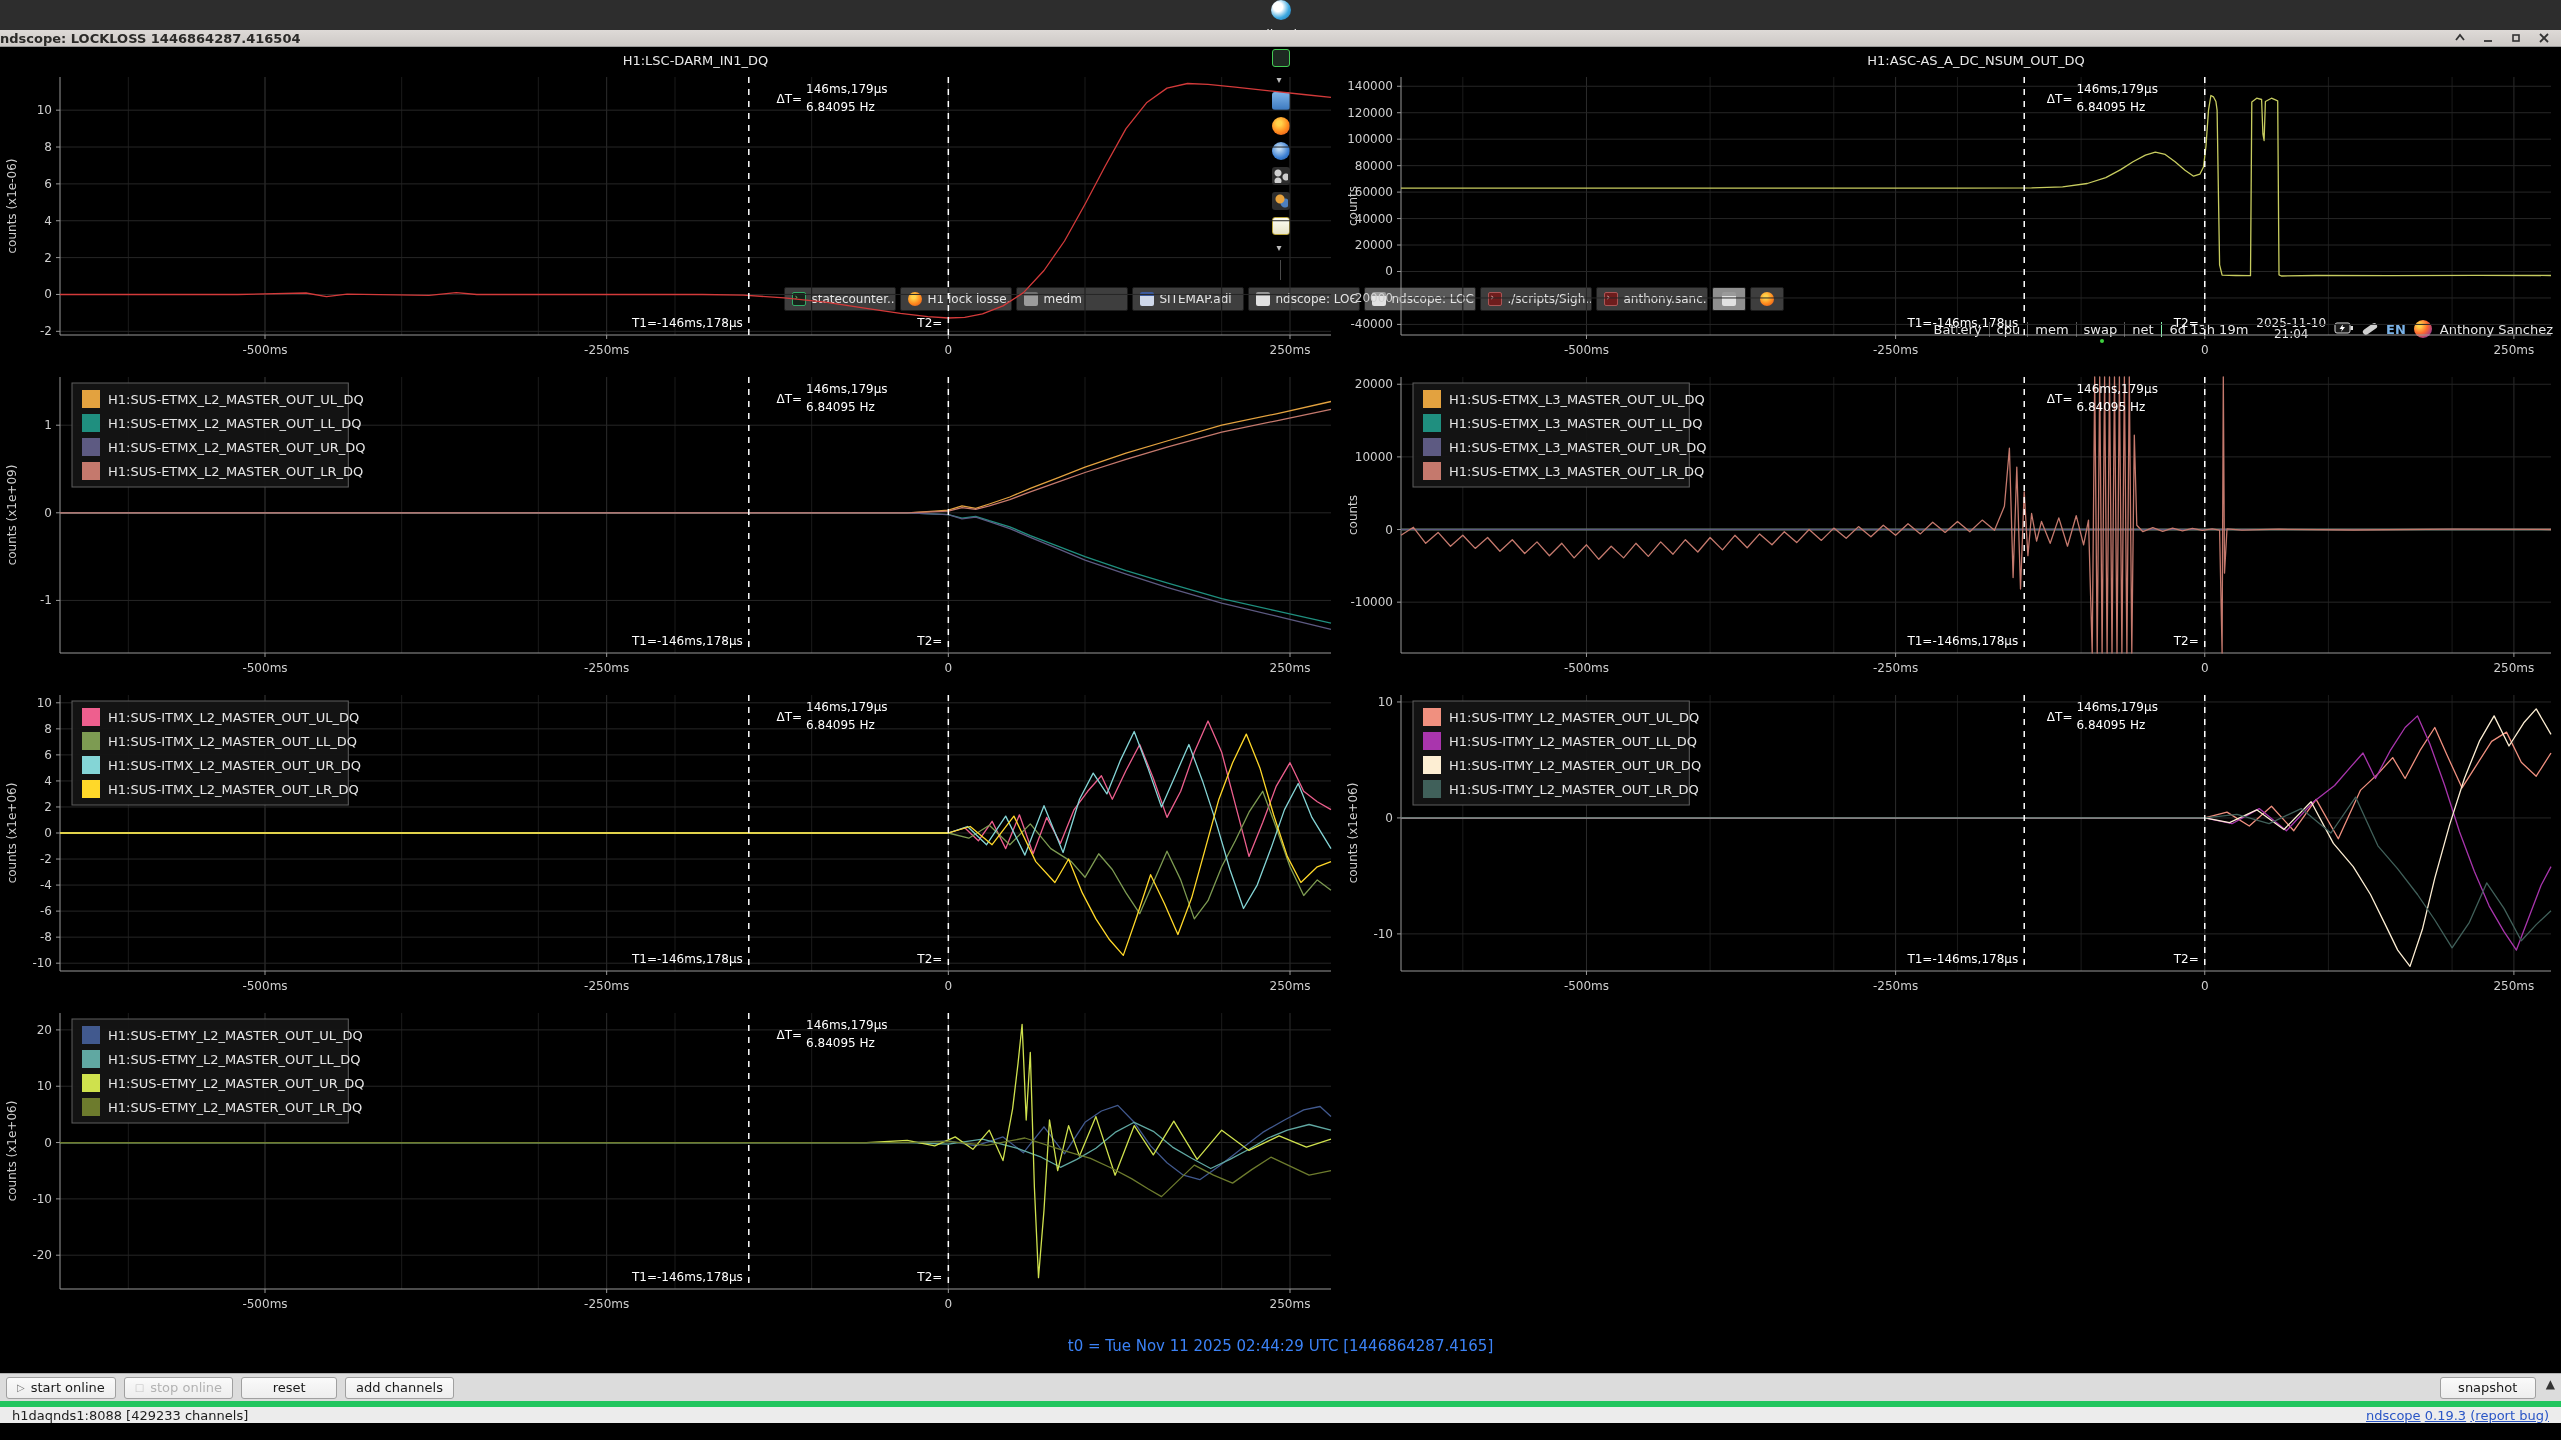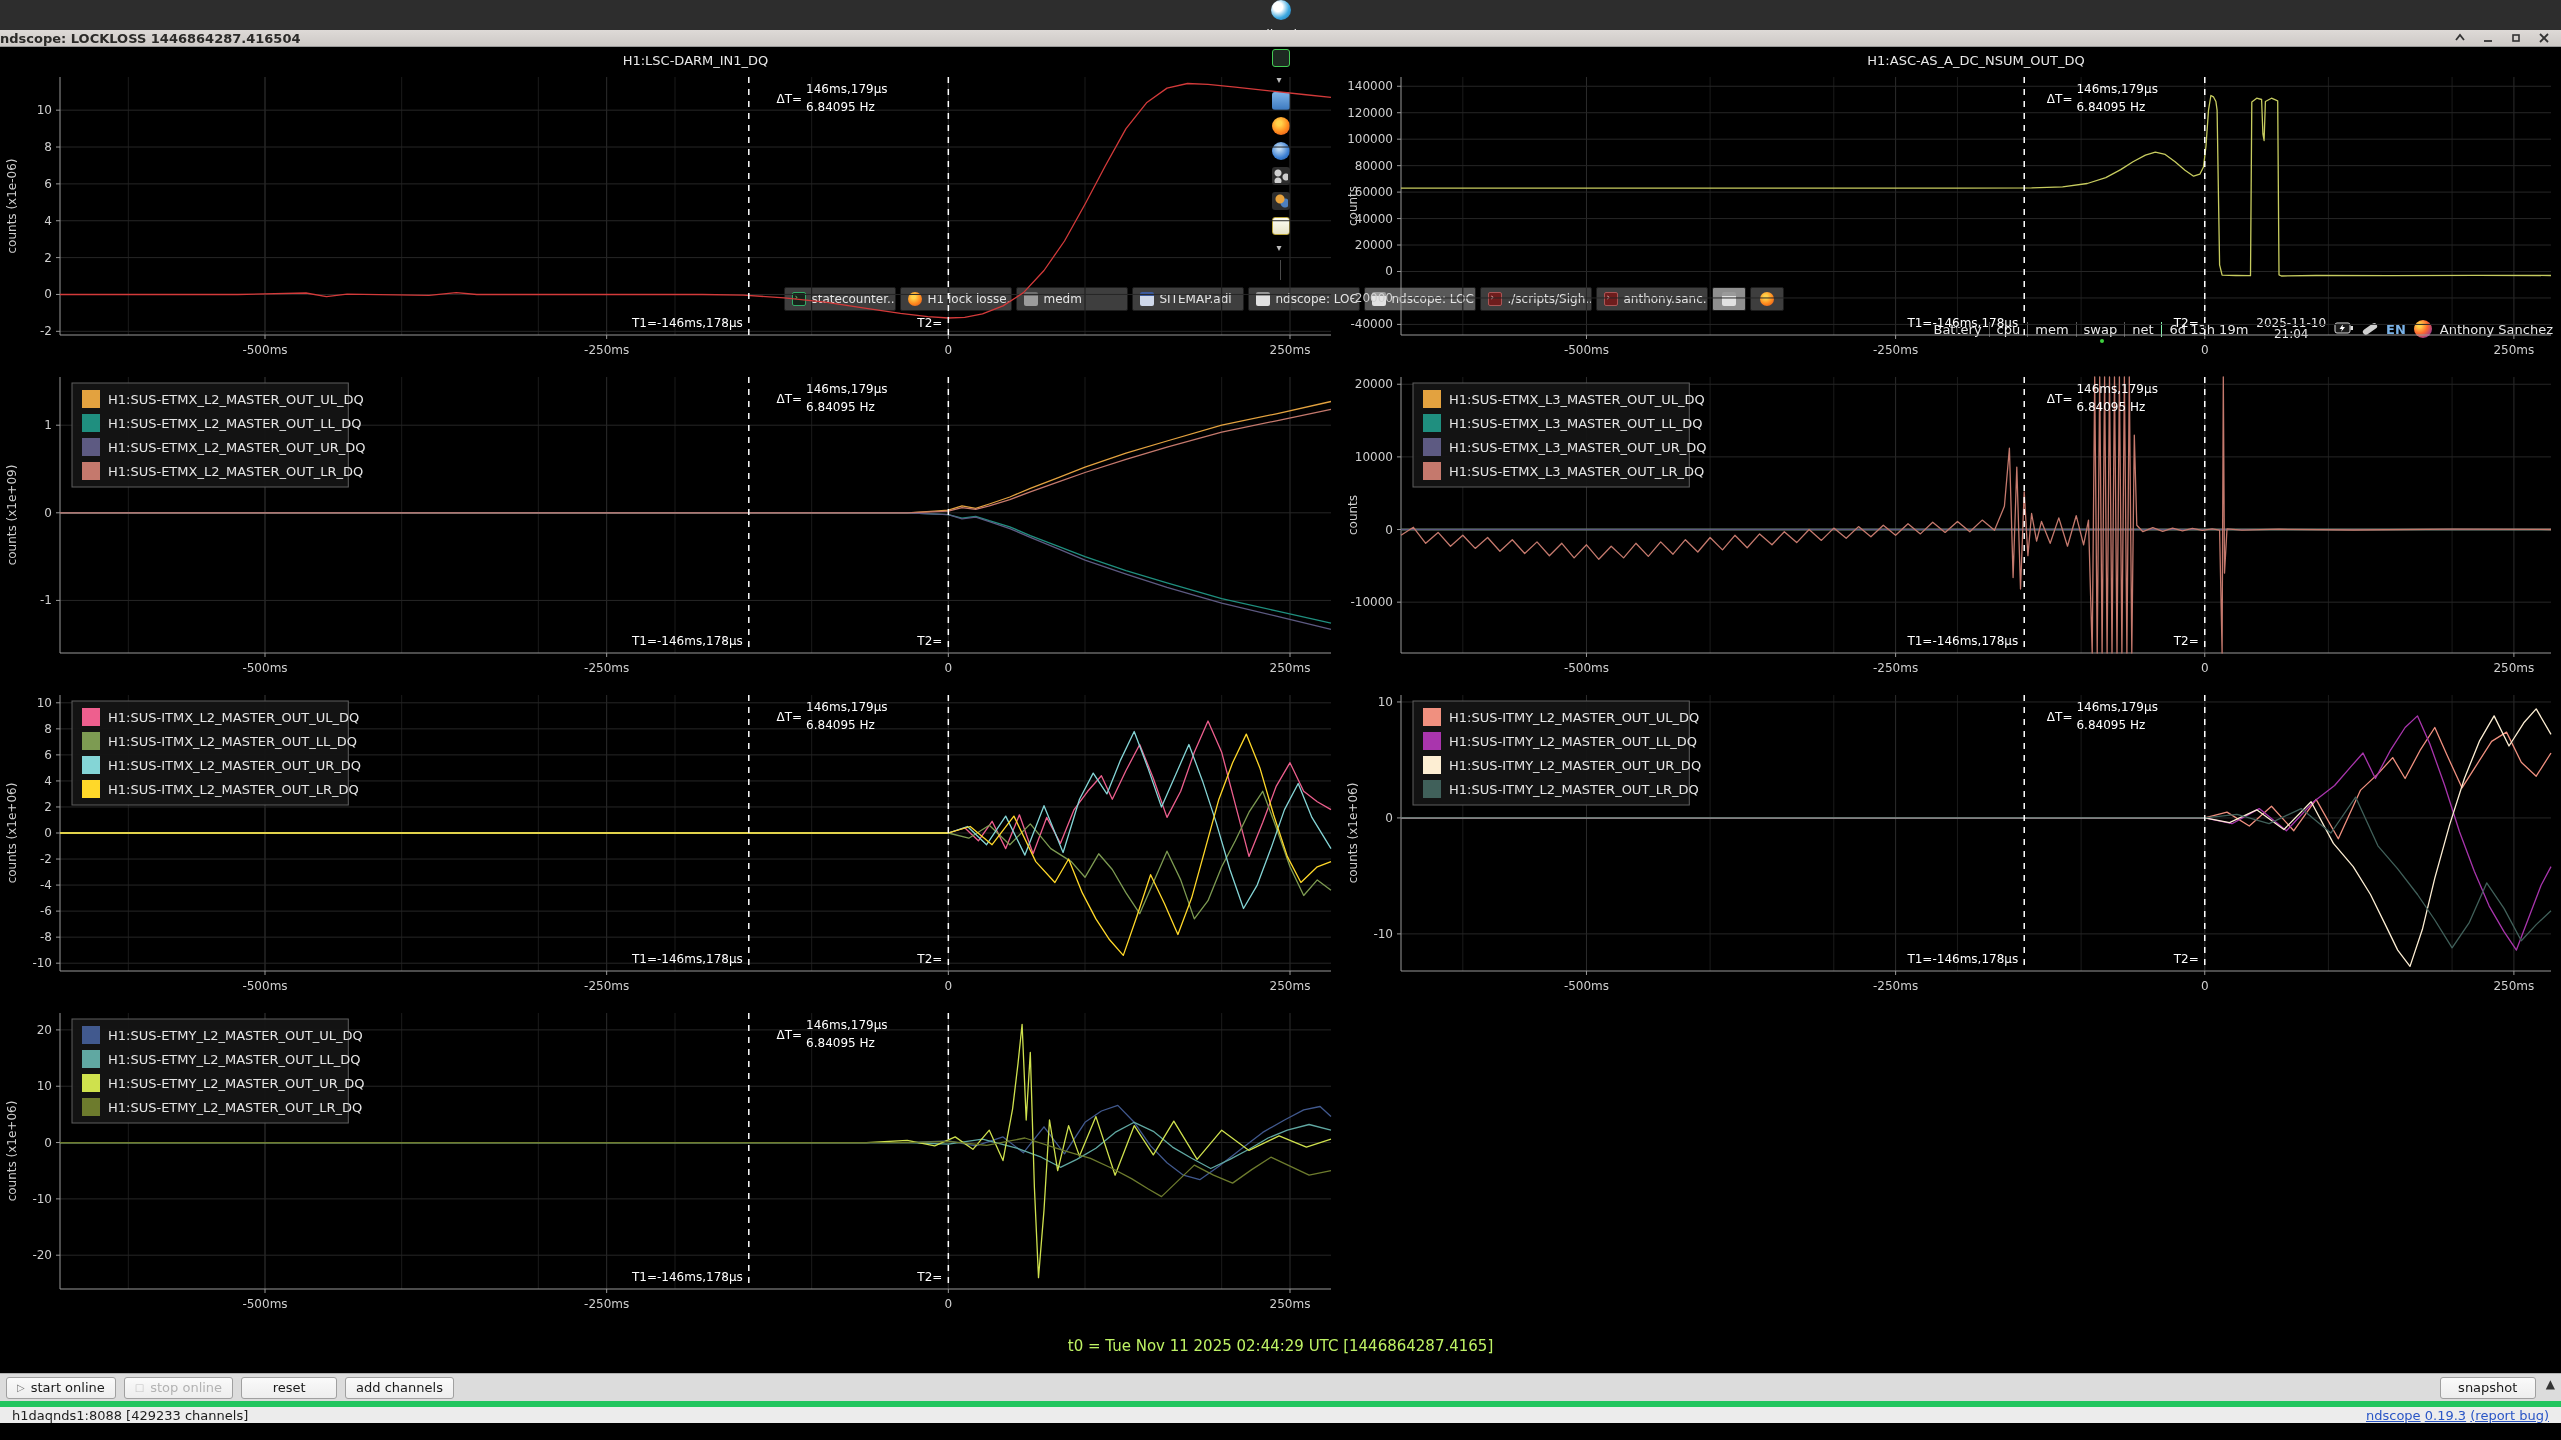--- a/index.html
+++ b/index.html
@@ -54,21 +54,21 @@
   
   .titlebar{height:17px;background:linear-gradient(#dedad7,#cdc9c6);display:flex;align-items:center;
     justify-content:flex-start;position:relative;font-weight:bold;color:#2b2a28;font-size:13px;
     border-bottom:1px solid #9a9a9a;box-sizing:border-box;}
   .tb-controls{position:absolute;right:10px;top:0;height:100%;display:flex;align-items:center;gap:14px;}
   .tb-ctl{width:14px;height:14px;display:flex;align-items:center;justify-content:center;}
   
   .plot-area{background:#000;height:1326px;display:flex;flex-direction:column;}
   .plots-grid{display:grid;grid-template-columns:1341px 1fr;grid-template-rows:repeat(4,318px);height:1272px;}
   .plot-cell{position:relative;overflow:hidden;}
-  .t0-row{height:54px;display:flex;align-items:center;justify-content:center;color:#bef264;font-size:15px;}
+  .t0-row{height:54px;display:flex;align-items:center;justify-content:center;color:#3b82f6;font-size:15px;}
   
   .toolbar{height:28px;background:#dcdcdc;display:flex;align-items:center;padding:0 6px;gap:8px;
     border-top:1px solid #b0b0b0;box-sizing:border-box;}
   .btn{background:linear-gradient(#fafafa,#ededed);border:1px solid #a0a0a0;border-radius:3px;height:22px;
     min-width:96px;font-size:13px;color:#1a1a1a;display:flex;align-items:center;justify-content:center;
     gap:6px;padding:0 10px;box-sizing:border-box;}
   .btn .glyph{font-size:10px;color:#777;}
   .btn.disabled{color:#b2b2b2;}
   .btn.disabled .glyph{color:#c5c5c5;}
   .toolbar-right{margin-left:auto;display:flex;align-items:flex-start;gap:10px;}

